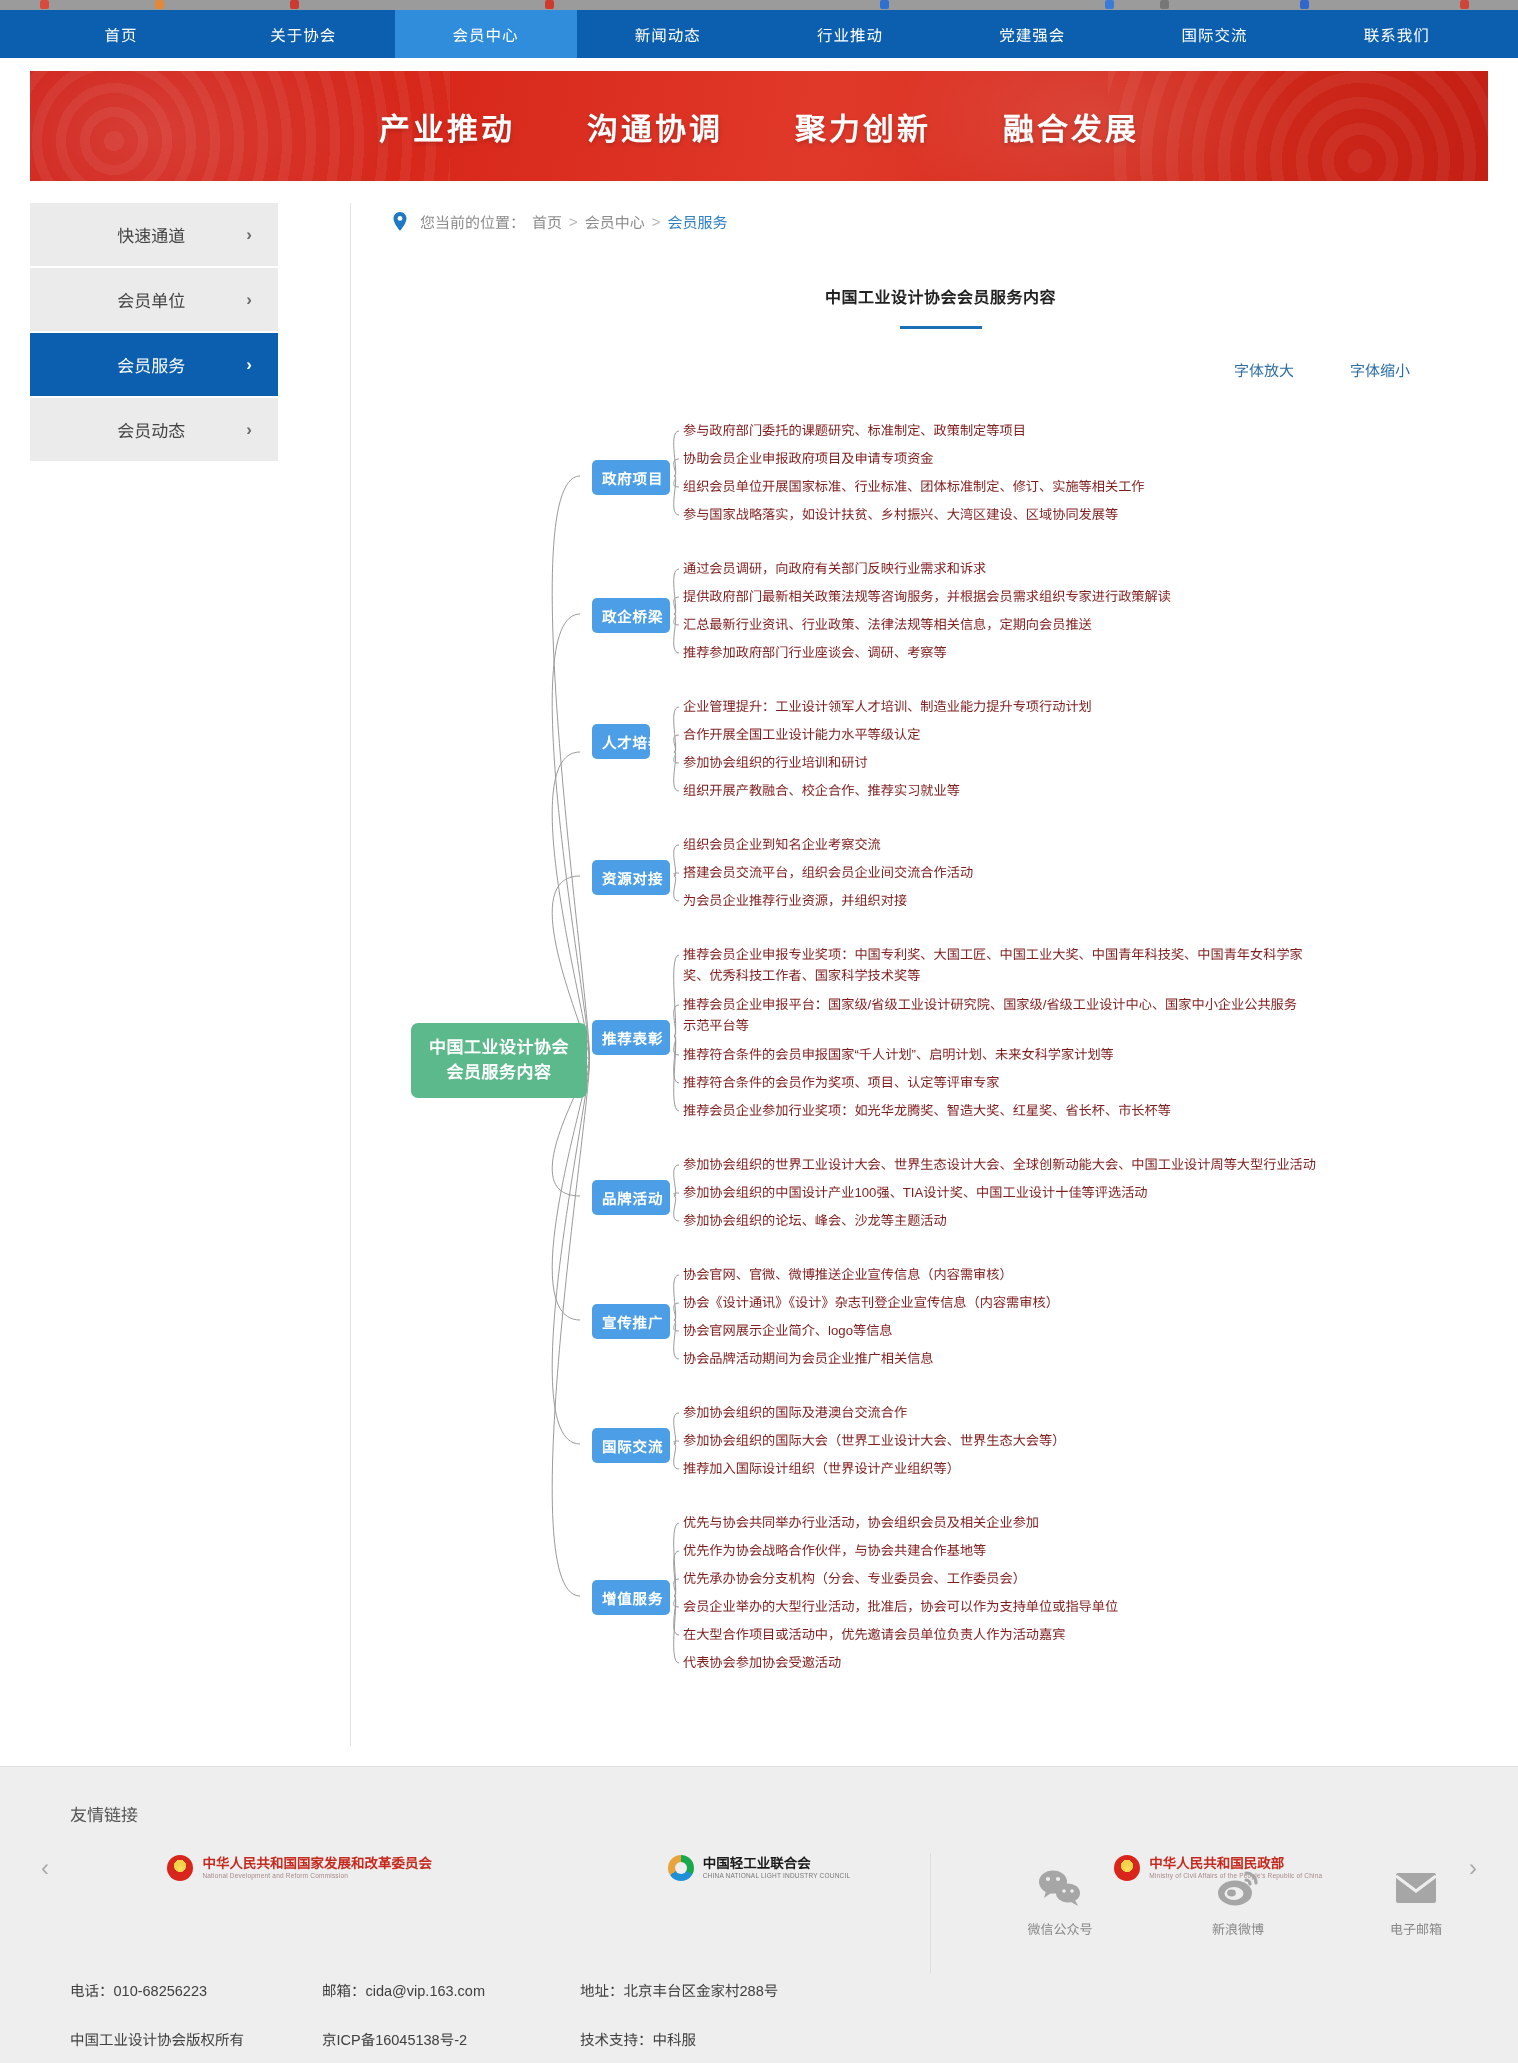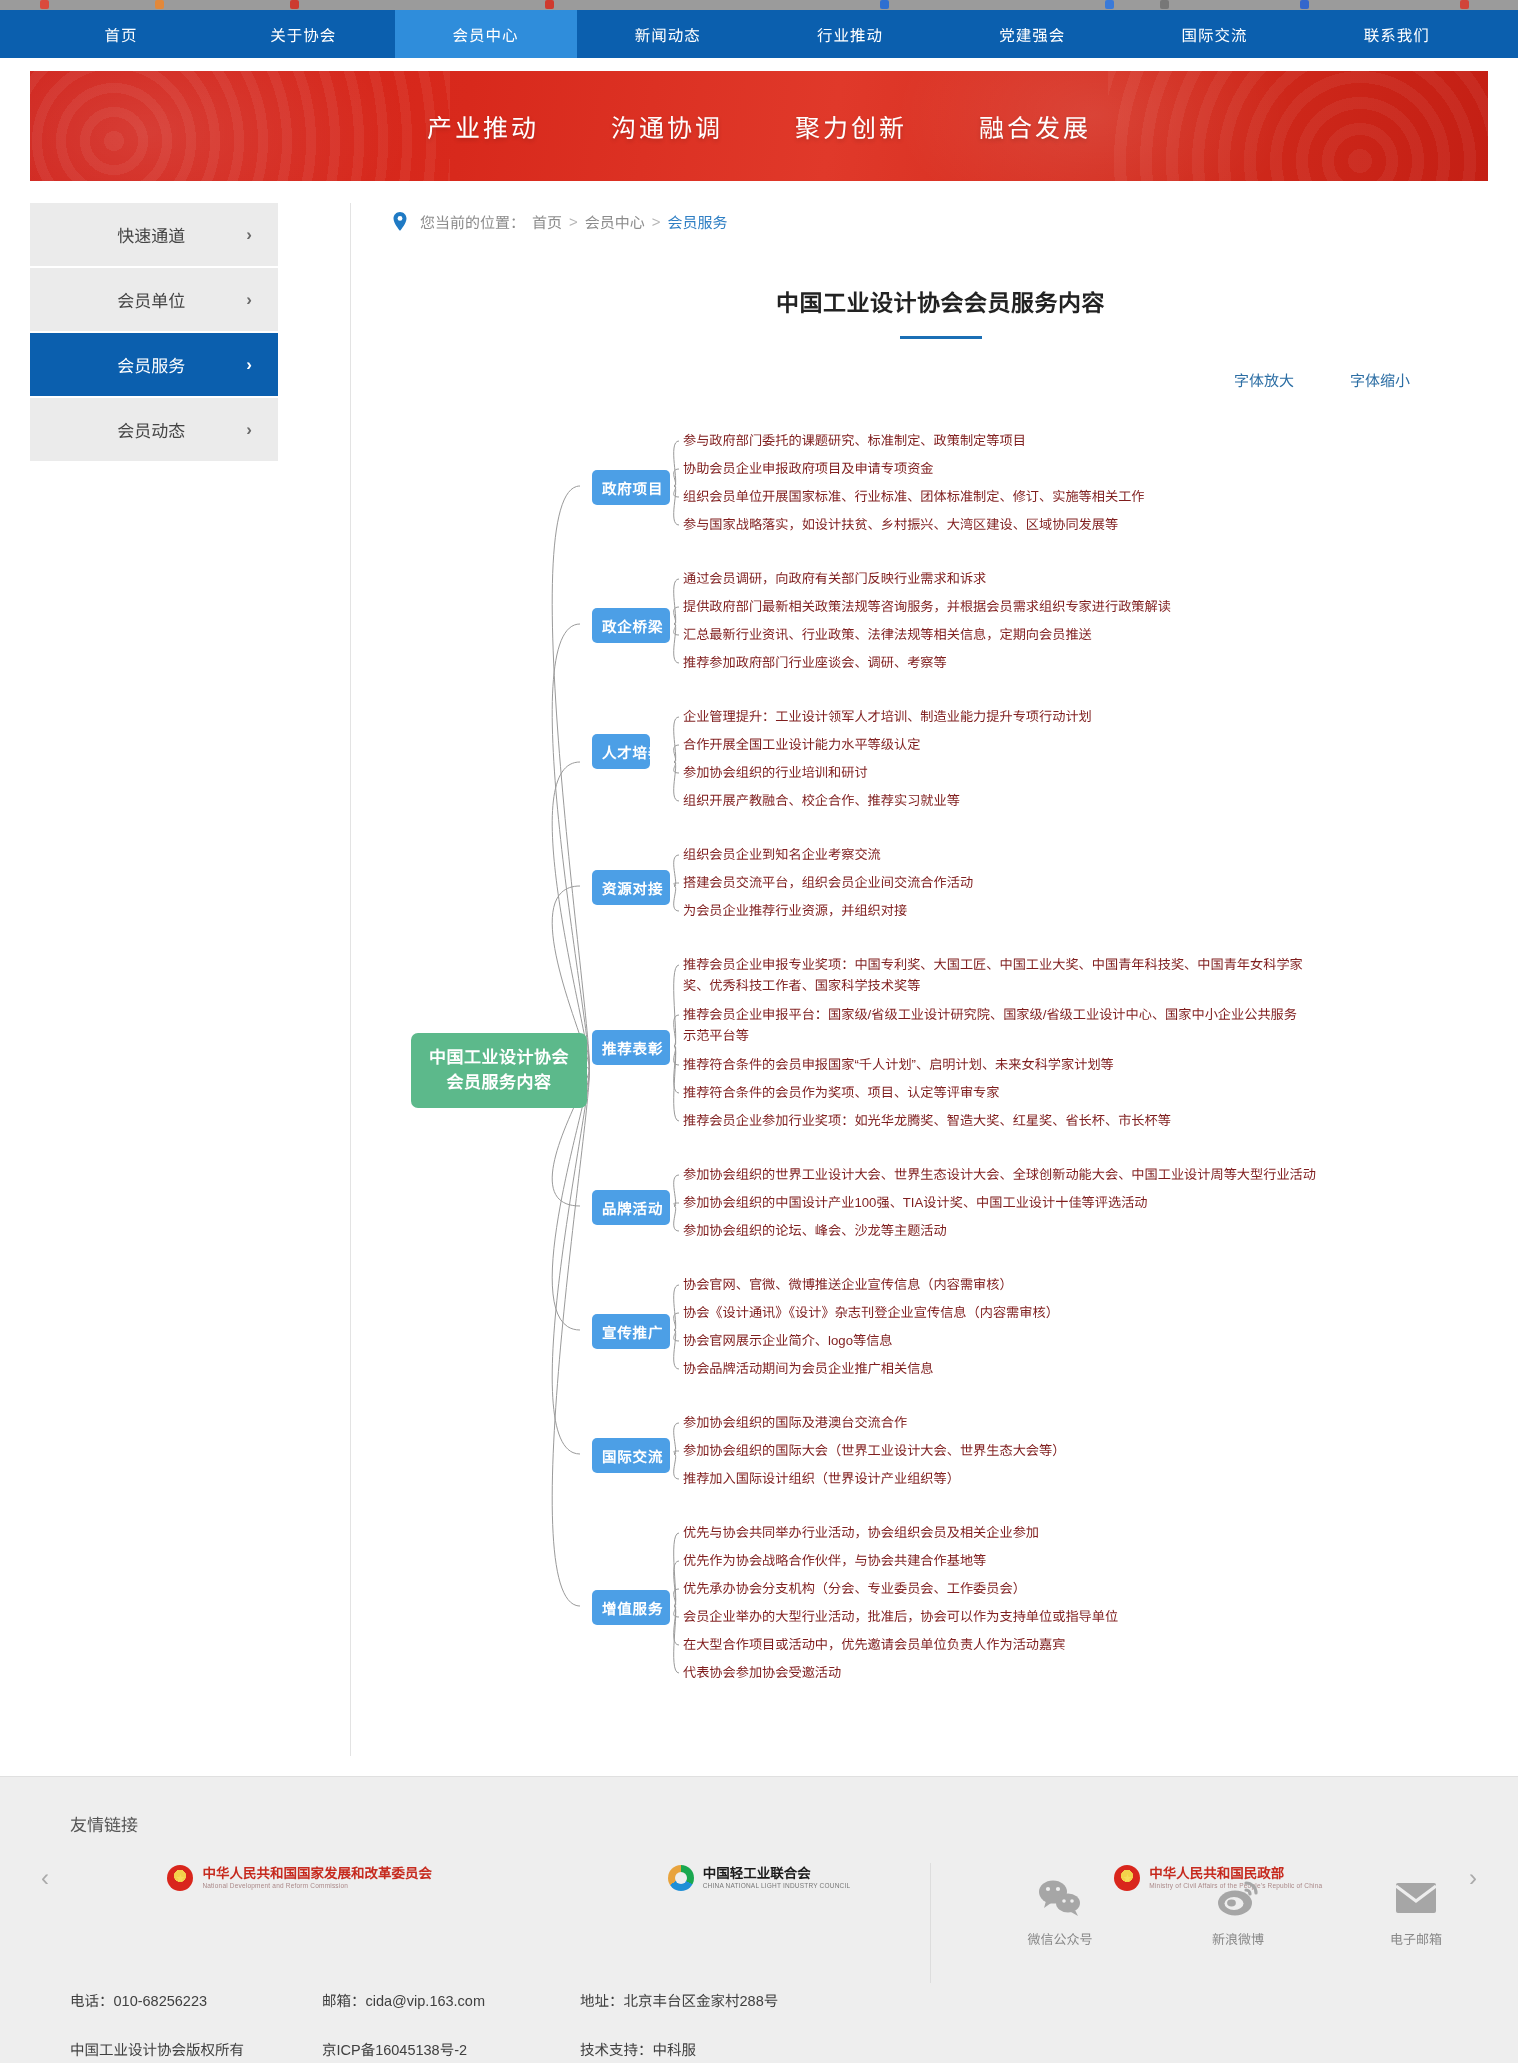--- a/index.html
+++ b/index.html
@@ -65,22 +65,22 @@
   .banner::after {
     content: "";
     position: absolute; right: -40px; top: -60px; width: 420px; height: 250px;
     background:
       repeating-radial-gradient(circle at 60% 60%, rgba(255,255,255,0.05) 0 12px, rgba(255,255,255,0) 12px 26px);
     pointer-events: none;
   }
   .banner-word {
     position: relative;
     color: #ffffff;
-    font-size: 25px;
-    font-weight: normal;
+    font-size: 31px;
+    font-weight: bold;
     letter-spacing: 3px;
     text-shadow: 0 2px 4px rgba(0,0,0,0.18);
     white-space: nowrap;
   }
 
   
   .page-body {
     margin: 22px 30px 0 30px;
     display: flex;
     align-items: flex-start;
@@ -114,21 +114,21 @@
     display: flex; align-items: center; gap: 7px;
     color: #8c8c8c; font-size: 15px; margin-top: 8px;
   }
   .pin-icon { width: 14px; height: 19px; position: relative; margin-right: 6px; }
   .bc-link { color: #8c8c8c; cursor: pointer; }
   .bc-sep { color: #b5b5b5; }
   .bc-current { color: #2f7fc4; cursor: pointer; }
 
   .article-title {
     text-align: center;
-    font-size: 23px;
+    font-size: 16px;
     font-weight: bold;
     color: #222;
     margin-top: 52px;
     letter-spacing: 0.5px;
   }
   .title-rule {
     width: 82px; height: 3px; background: #1b6fb5;
     margin: 18px auto 0 auto;
   }
 

